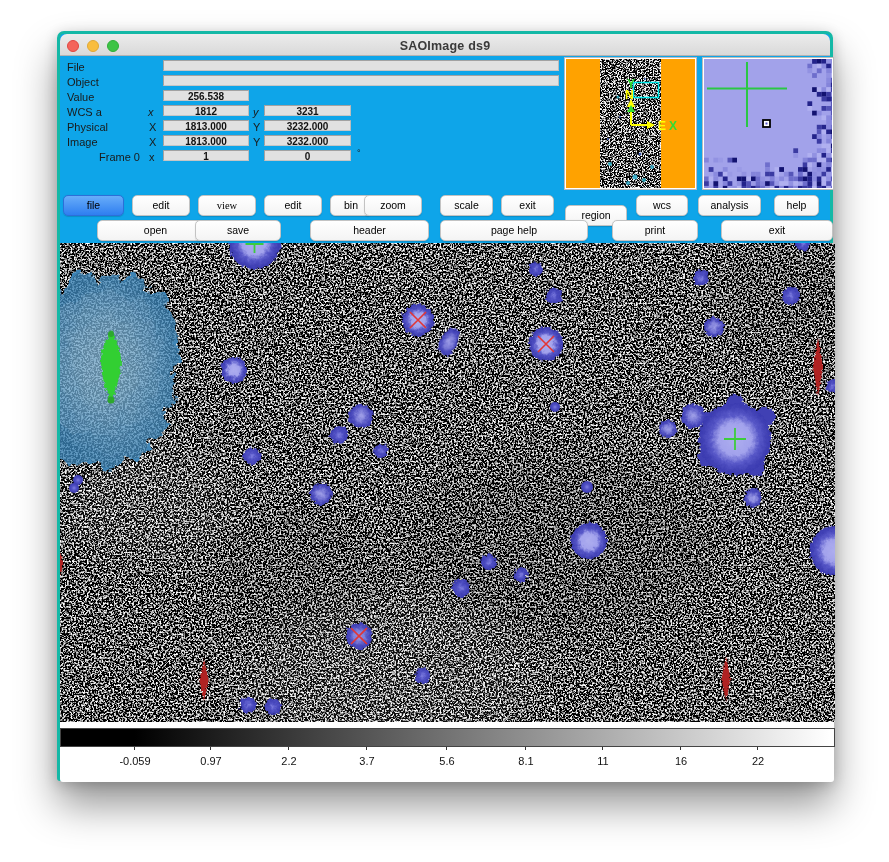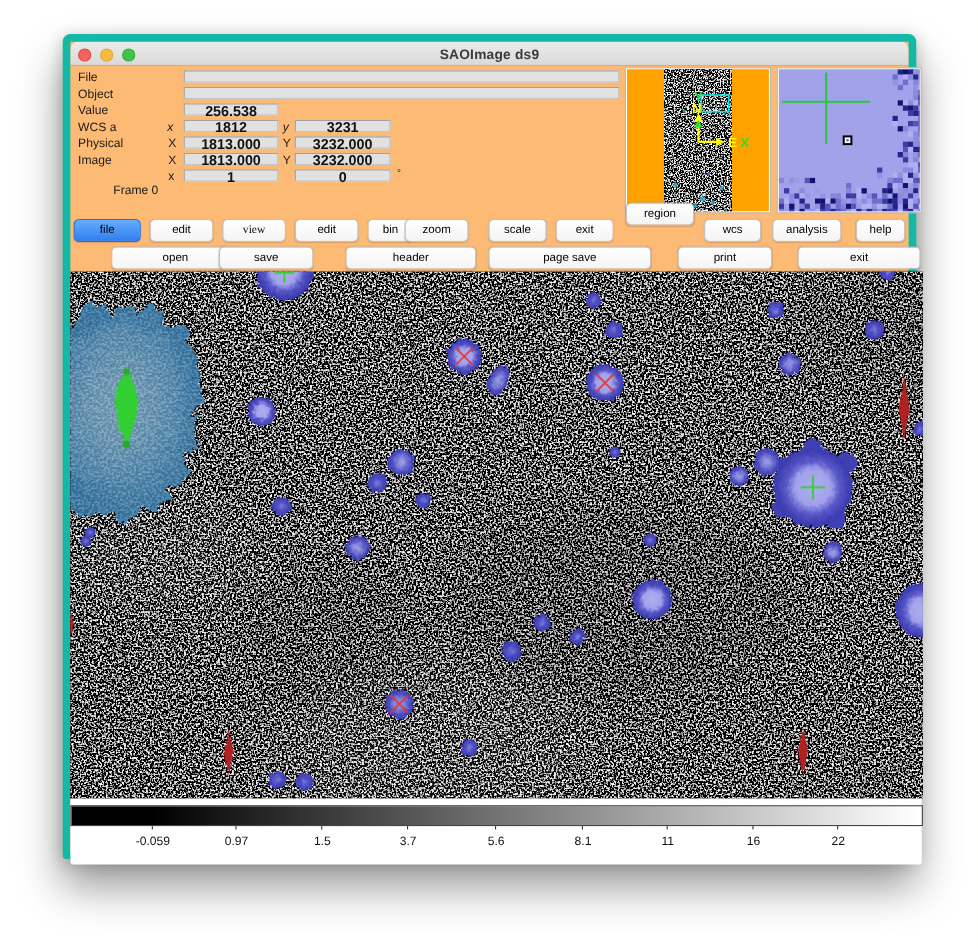--- a/index.html
+++ b/index.html
@@ -1,27 +1,27 @@
 <!DOCTYPE html>
 <html><head><meta charset="utf-8"><style>
 * { margin:0; padding:0; box-sizing:border-box; }
 html,body { width:889px; height:862px; background:#fff; font-family:"Liberation Sans",sans-serif; }
 #win { position:absolute; left:57px; top:31px; width:776px; height:750px;
-  background:#fdba74; border-radius:7px 7px 3px 3px;
+  background:#0ea5e9; border-radius:7px 7px 3px 3px;
   box-shadow: 0 24px 40px rgba(0,0,0,0.42), 0 3px 14px rgba(0,0,0,0.20);
-  border:7px solid #14b8a6; }
+  border:3px solid #14b8a6; }
 #titlebar { position:absolute; left:0; top:0; width:100%; height:22px;
   background:linear-gradient(#ececec,#d9d9d9); border-bottom:1px solid #b3b3b3;
   border-radius:7px 7px 0 0; }
 .dot { position:absolute; top:6px; width:12px; height:12px; border-radius:50%; }
 #title { position:absolute; top:5px; left:0; width:100%; text-align:center;
   font-size:12.5px; font-weight:bold; color:#3a3a3a; letter-spacing:0.2px; }
 .lbl { position:absolute; font-size:11px; color:#1a1a1a; }
 .entry { position:absolute; height:11px; background:#e1e1e1; border:1px solid #a2a2a2;
-  border-bottom-color:#c6c6c6; border-right-color:#bdbdbd; font-size:13px; font-weight:bold;
+  border-bottom-color:#c6c6c6; border-right-color:#bdbdbd; font-size:10px; font-weight:bold;
   color:#111; text-align:center; line-height:11px; }
 .btn { position:absolute; height:21px; background:linear-gradient(#ffffff,#f4f4f4);
   border:1px solid #c3c3c3; border-radius:5px; font-size:10.5px; color:#000;
   text-align:center; line-height:19px; box-shadow:0 0.5px 1px rgba(0,0,0,0.15); }
 .btnb { background:linear-gradient(#68adfa,#2e7ef0); color:#000; border-color:#2c6fd8; }
 #imgarea { position:absolute; left:0px; top:209px; width:775px; height:479px; background:#000; }
 #cbar { position:absolute; left:0px; top:694px; width:775px; height:19px;
   border:1px solid #444;
   background:linear-gradient(to right, #000 0%, #000 9.5%, #fff 99.5%); }
 .cl { position:absolute; top:721px; font-size:11px; color:#111; transform:translateX(-50%); }
@@ -35,21 +35,21 @@
   <div class="dot" style="left:47px; background:#3ec446; border:0.5px solid #2faf38;"></div>
   <div id="title">SAOImage ds9</div>
  </div>
 
  <div class="lbl" style="left:7px; top:27px;">File</div>
  <div class="lbl" style="left:7px; top:42px;">Object</div>
  <div class="lbl" style="left:7px; top:57px;">Value</div>
  <div class="lbl" style="left:7px; top:72px;">WCS a</div>
  <div class="lbl" style="left:7px; top:87px;">Physical</div>
  <div class="lbl" style="left:7px; top:102px;">Image</div>
- <div class="lbl" style="left:7px; top:129px;padding-left:32px;">Frame 0</div>
+ <div class="lbl" style="left:7px; top:117px;padding-left:32px;">Frame 0</div>
  <div class="lbl" style="left:88px; top:72px; font-style:italic;">x</div>
  <div class="lbl" style="left:89px; top:87px;">X</div>
  <div class="lbl" style="left:89px; top:102px;">X</div>
  <div class="lbl" style="left:89px; top:117px;">x</div>
  <div class="lbl" style="left:193px; top:72px; font-style:italic;">y</div>
  <div class="lbl" style="left:193px; top:87px;">Y</div>
  <div class="lbl" style="left:193px; top:102px;">Y</div>
  <div class="lbl" style="left:297px; top:114px; font-size:9px;">°</div>
 
  <div class="entry" style="left:103px; top:26px;  width:396px;"></div>
@@ -315,29 +315,29 @@
  </div>
 
  <div class="btn btnb" style="left:3px;  top:161px; width:61px;">file</div>
  <div class="btn" style="left:72px;  top:161px; width:58px;">edit</div>
  <div class="btn" style="left:138px; top:161px; width:58px;font-family:Liberation Serif, serif;">view</div>
  <div class="btn" style="left:204px; top:161px; width:58px;">edit</div>
  <div class="btn" style="left:270px; top:161px; width:42px;">bin</div>
  <div class="btn" style="left:304px; top:161px; width:58px;">zoom</div>
  <div class="btn" style="left:380px; top:161px; width:53px;">scale</div>
  <div class="btn" style="left:441px; top:161px; width:53px;">exit</div>
- <div class="btn" style="left:505px; top:146px; width:62px;">region</div>
+ <div class="btn" style="left:505px; top:171px; width:62px;">region</div>
  <div class="btn" style="left:576px; top:161px; width:52px;">wcs</div>
  <div class="btn" style="left:638px; top:161px; width:63px;">analysis</div>
  <div class="btn" style="left:714px; top:161px; width:45px;">help</div>
 
  <div class="btn" style="left:5px;   top:186px; width:117px;margin-left:32px;">open</div>
  <div class="btn" style="left:135px; top:186px; width:86px;">save</div>
  <div class="btn" style="left:250px; top:186px; width:119px;">header</div>
- <div class="btn" style="left:380px; top:186px; width:148px;">page save</div>
+ <div class="btn" style="left:380px; top:186px; width:148px;">page help</div>
  <div class="btn" style="left:552px; top:186px; width:86px;">print</div>
  <div class="btn" style="left:661px; top:186px; width:112px;">exit</div>
 
  <div id="imgarea">
  <svg width="775" height="479">
   <defs>
    <filter id="mn" x="0" y="0" width="100%" height="100%">
     <feTurbulence type="fractalNoise" baseFrequency="0.55" numOctaves="2" seed="4"></feTurbulence>
     <feColorMatrix type="saturate" values="0"></feColorMatrix>
     <feComponentTransfer>
@@ -487,19 +487,19 @@
    <div style="position:absolute;left:228px;width:1.2px;height:3px;background:#333"></div>
    <div style="position:absolute;left:306px;width:1.2px;height:3px;background:#333"></div>
    <div style="position:absolute;left:386px;width:1.2px;height:3px;background:#333"></div>
    <div style="position:absolute;left:465px;width:1.2px;height:3px;background:#333"></div>
    <div style="position:absolute;left:542px;width:1.2px;height:3px;background:#333"></div>
    <div style="position:absolute;left:620px;width:1.2px;height:3px;background:#333"></div>
    <div style="position:absolute;left:697px;width:1.2px;height:3px;background:#333"></div>
  </div>
  <span class="cl" style="left:75px;">-0.059</span>
  <span class="cl" style="left:151px;">0.97</span>
- <span class="cl" style="left:229px;">1.5</span>
+ <span class="cl" style="left:229px;">2.2</span>
  <span class="cl" style="left:307px;">3.7</span>
  <span class="cl" style="left:387px;">5.6</span>
  <span class="cl" style="left:466px;">8.1</span>
  <span class="cl" style="left:543px;text-align:right;">11</span>
  <span class="cl" style="left:621px;">16</span>
  <span class="cl" style="left:698px;">22</span>
 </div>
 </body></html>

